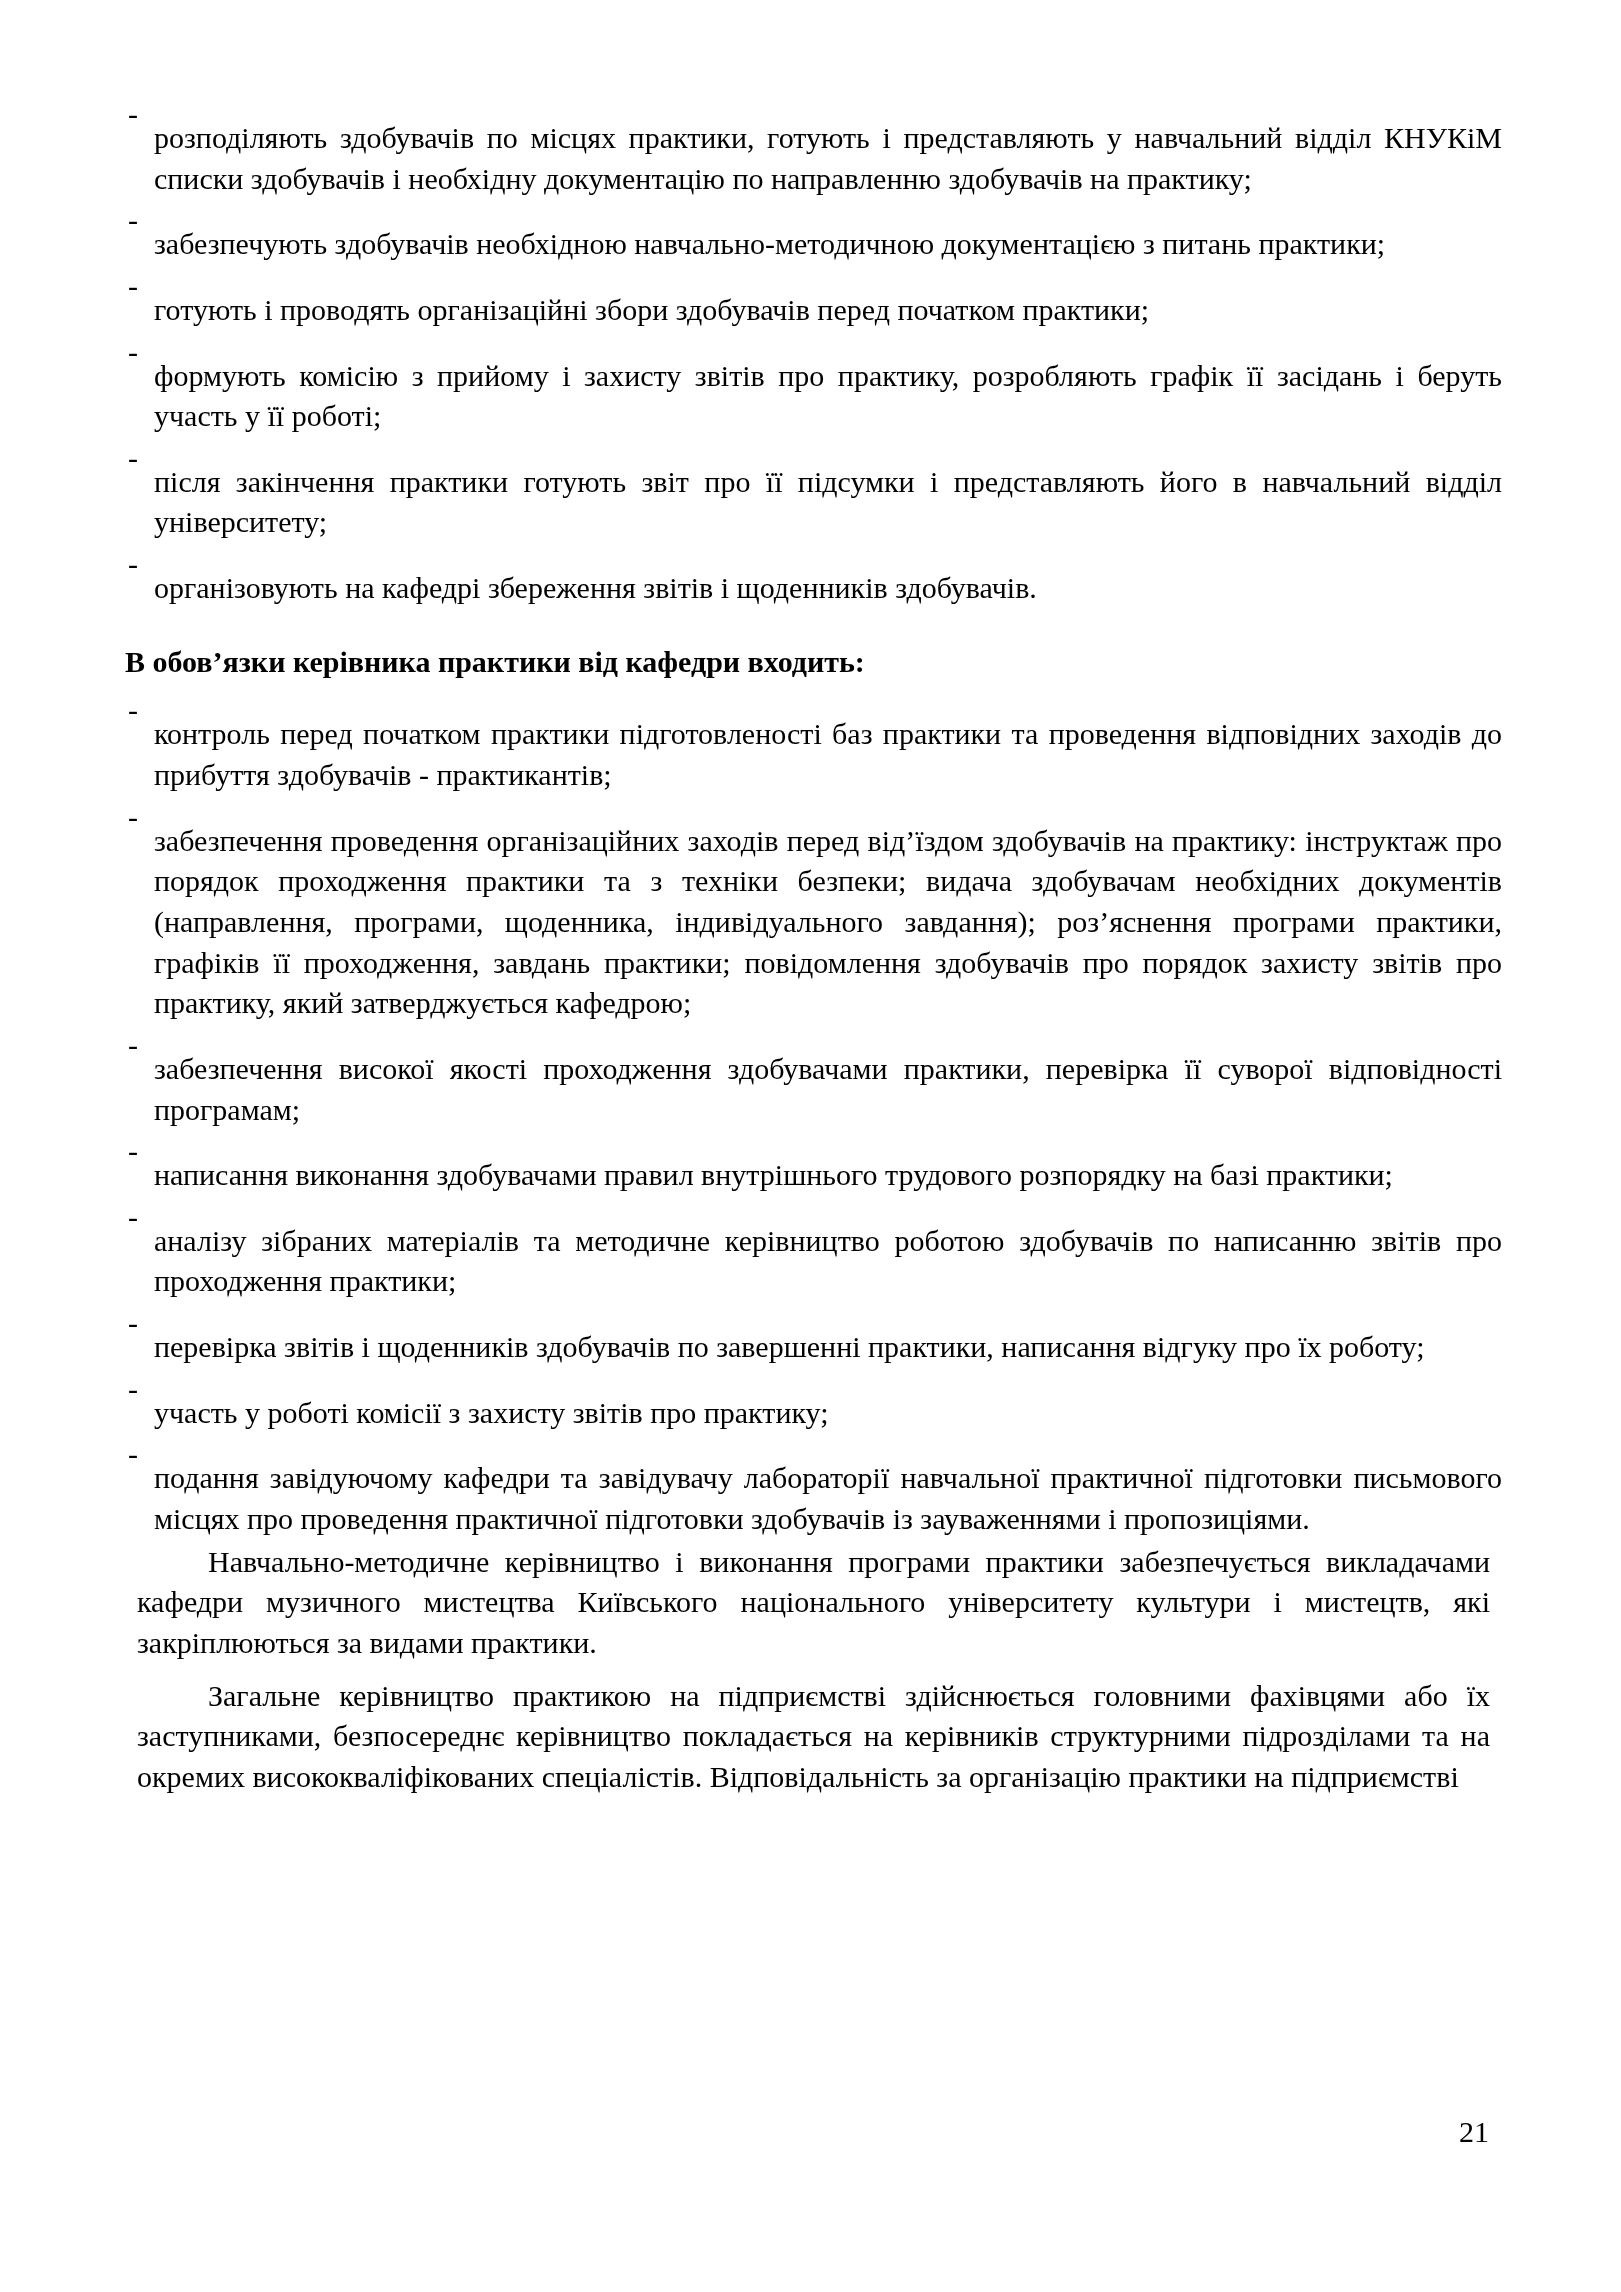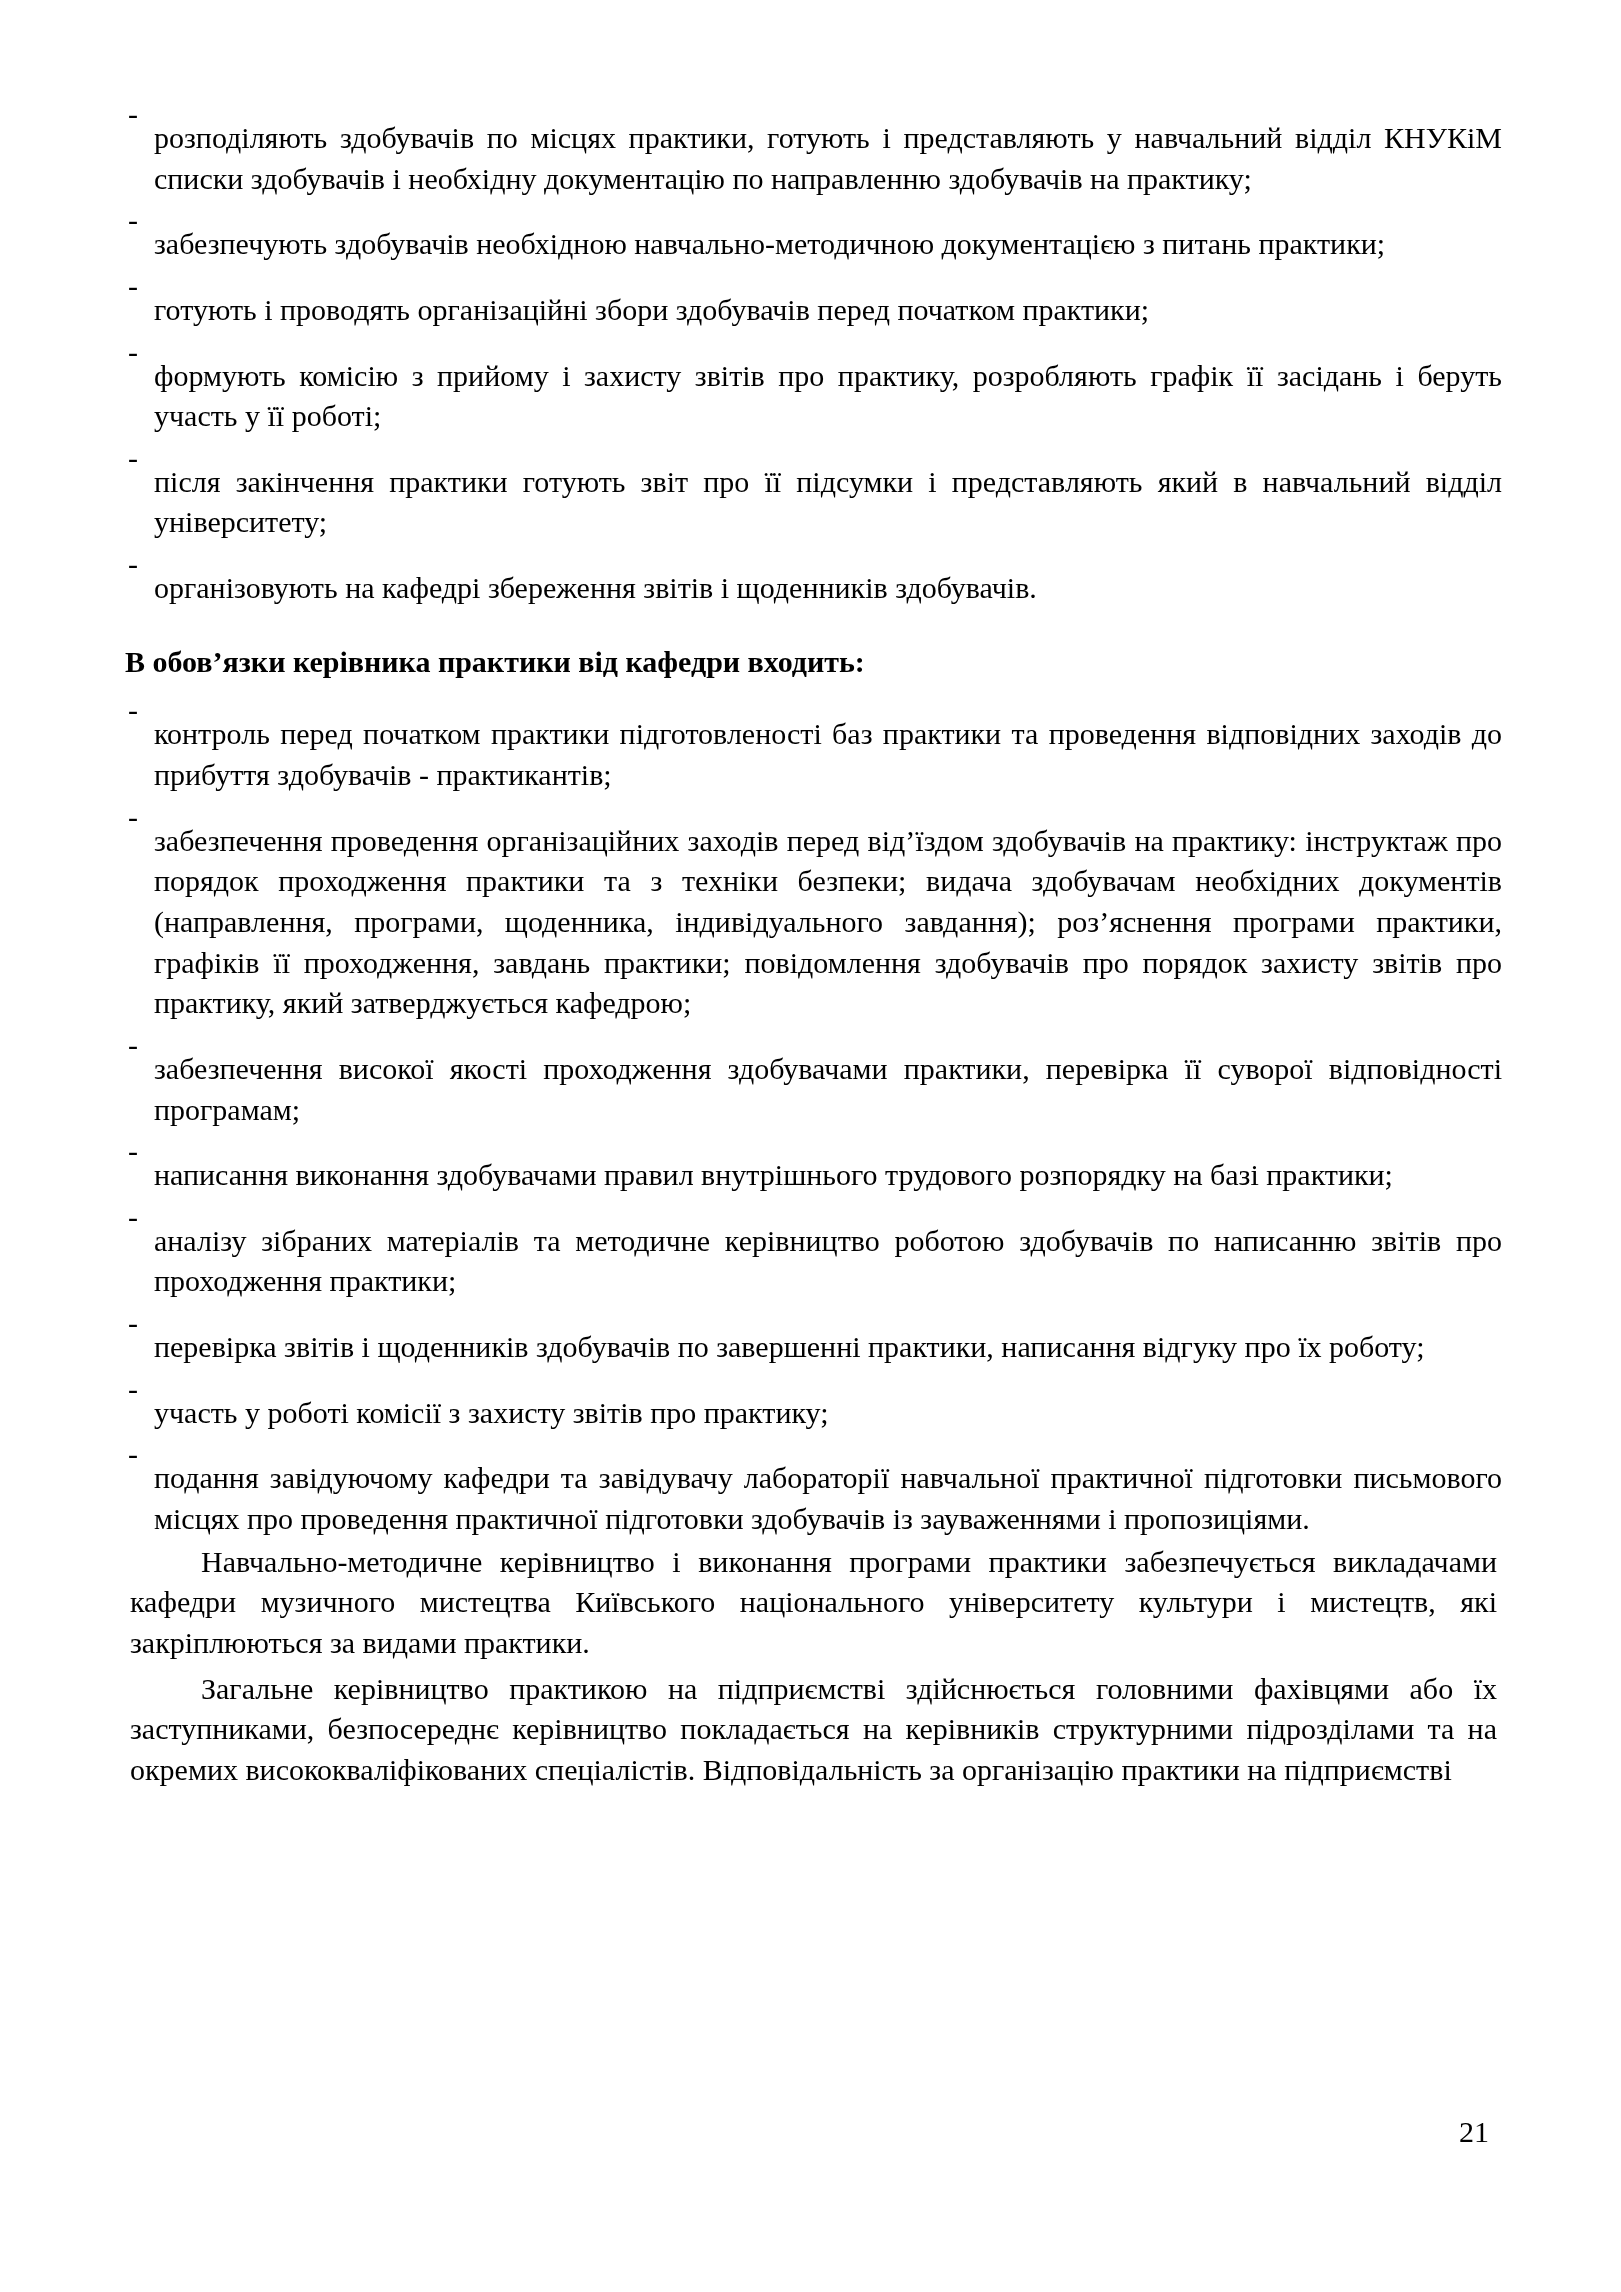--- a/index.html
+++ b/index.html
@@ -74,21 +74,21 @@
     letter-spacing: 0.2px;
   }
 
   
   .para {
     font-size: 30px;
     line-height: 1.355;
     text-align: justify;
     text-justify: inter-word;
     text-indent: 71px;
-    margin: 5px;
+    margin: 12px;
   }
   .para.tight { margin-top: 2px; }
 
   
   .page-number {
     position: absolute;
     right: 132px;
     top: 2117px;
     font-size: 30px;
     line-height: 1;
@@ -113,21 +113,21 @@
       <li class="bullet-item">
         <span class="bullet-marker">-</span>
         <span class="bullet-text">готують і проводять організаційні збори здобувачів перед початком практики;</span>
       </li>
       <li class="bullet-item">
         <span class="bullet-marker">-</span>
         <span class="bullet-text">формують комісію з прийому і захисту звітів про практику, розробляють графік її засідань і беруть участь у її роботі;</span>
       </li>
       <li class="bullet-item">
         <span class="bullet-marker">-</span>
-        <span class="bullet-text">після закінчення практики готують звіт про її підсумки і представляють який в навчальний відділ університету;</span>
+        <span class="bullet-text">після закінчення практики готують звіт про її підсумки і представляють його в навчальний відділ університету;</span>
       </li>
       <li class="bullet-item">
         <span class="bullet-marker">-</span>
         <span class="bullet-text">організовують на кафедрі збереження звітів і щоденників здобувачів.</span>
       </li>
     </ul>
 
     <div class="bold-heading">В обов’язки керівника практики від кафедри входить:</div>
 
     <ul class="bullet-list">

